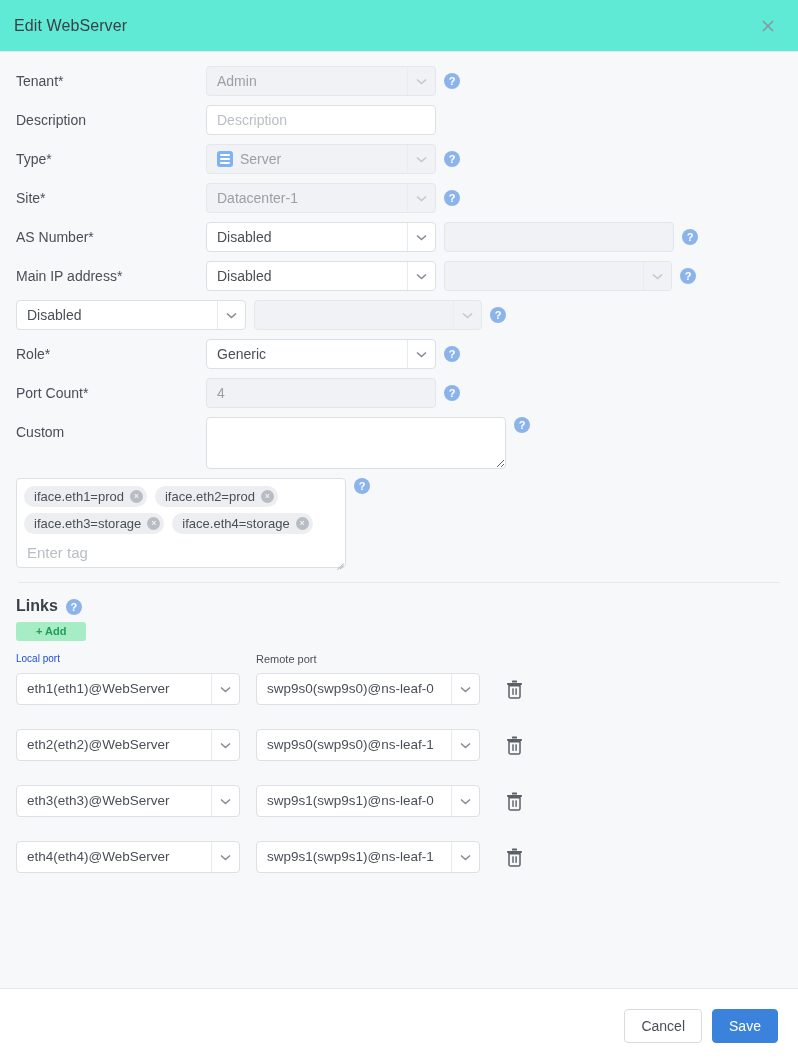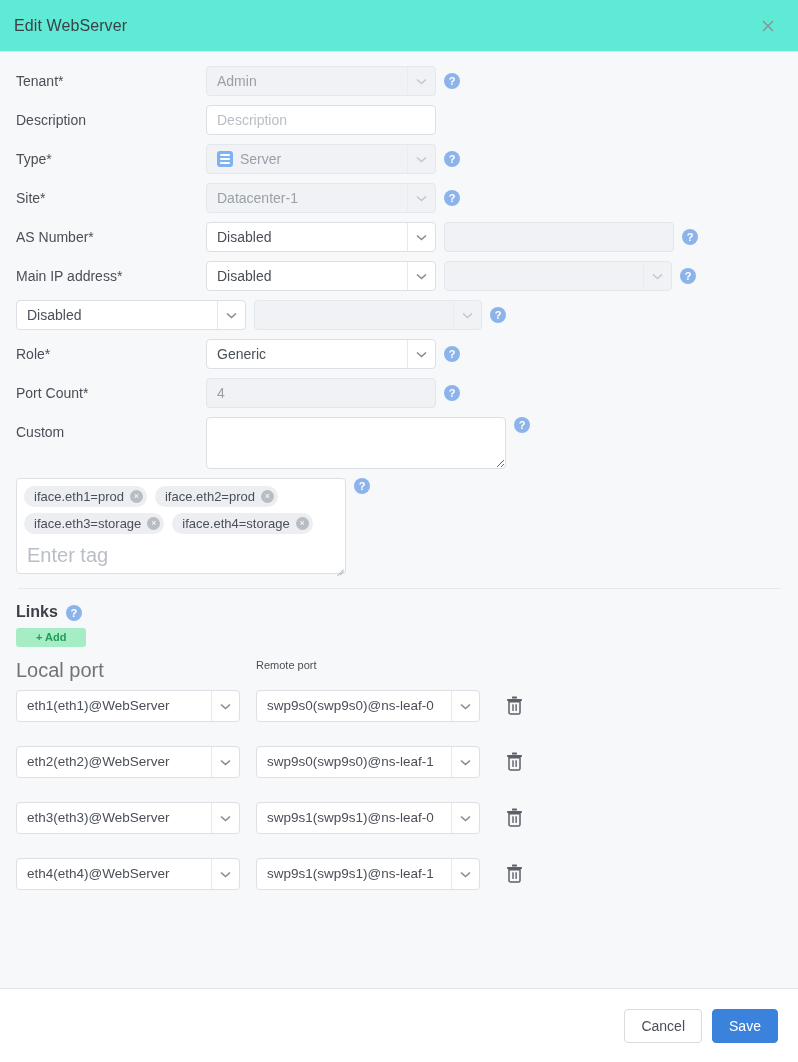--- a/index.html
+++ b/index.html
@@ -245,21 +245,21 @@
     display: inline-flex;
     align-items: center;
     justify-content: center;
     font-size: 9px;
     line-height: 1;
     cursor: pointer;
     font-family: "Liberation Sans", sans-serif;
   }
   .tag-input {
     margin-top: 10px;
-    font-size: 20px;
+    font-size: 15px;
     color: #b9bec6;
     padding-left: 3px;
   }
 
   
   .divider {
     height: 1px;
     background: #e6e8ec;
     margin: 14px 18px 0 18px;
   }
@@ -285,24 +285,25 @@
     border-radius: 3px;
     padding: 4px 20px;
     cursor: pointer;
     line-height: 1;
     margin-bottom: 12px;
   }
   .col-heads {
     display: flex;
     margin-bottom: 8px;
   }
-  .col-heads .ch1 { width: 240px; flex: 0 0 240px; font-size: 20px; color: #737373; }
+  .col-heads .ch1 { width: 240px; flex: 0 0 240px; font-size: 10px; color: #1d4ed8; }
   .col-heads .ch2 { font-size: 11px; color: #4a4f57; }
   .link-row {
     display: flex;
+    align-items: center;
     margin-bottom: 24px;
   }
   .link-row .sel { width: 224px; height: 32px; }
   .link-row .sel .val { font-size: 13.5px; }
   .link-row .sel .arrowbox { height: 30px; }
   .link-row .mid { width: 16px; flex: 0 0 16px; }
   .trash {
     width: 30px; height: 30px;
     margin-left: 19px;
     display: flex; align-items: center; justify-content: center;

